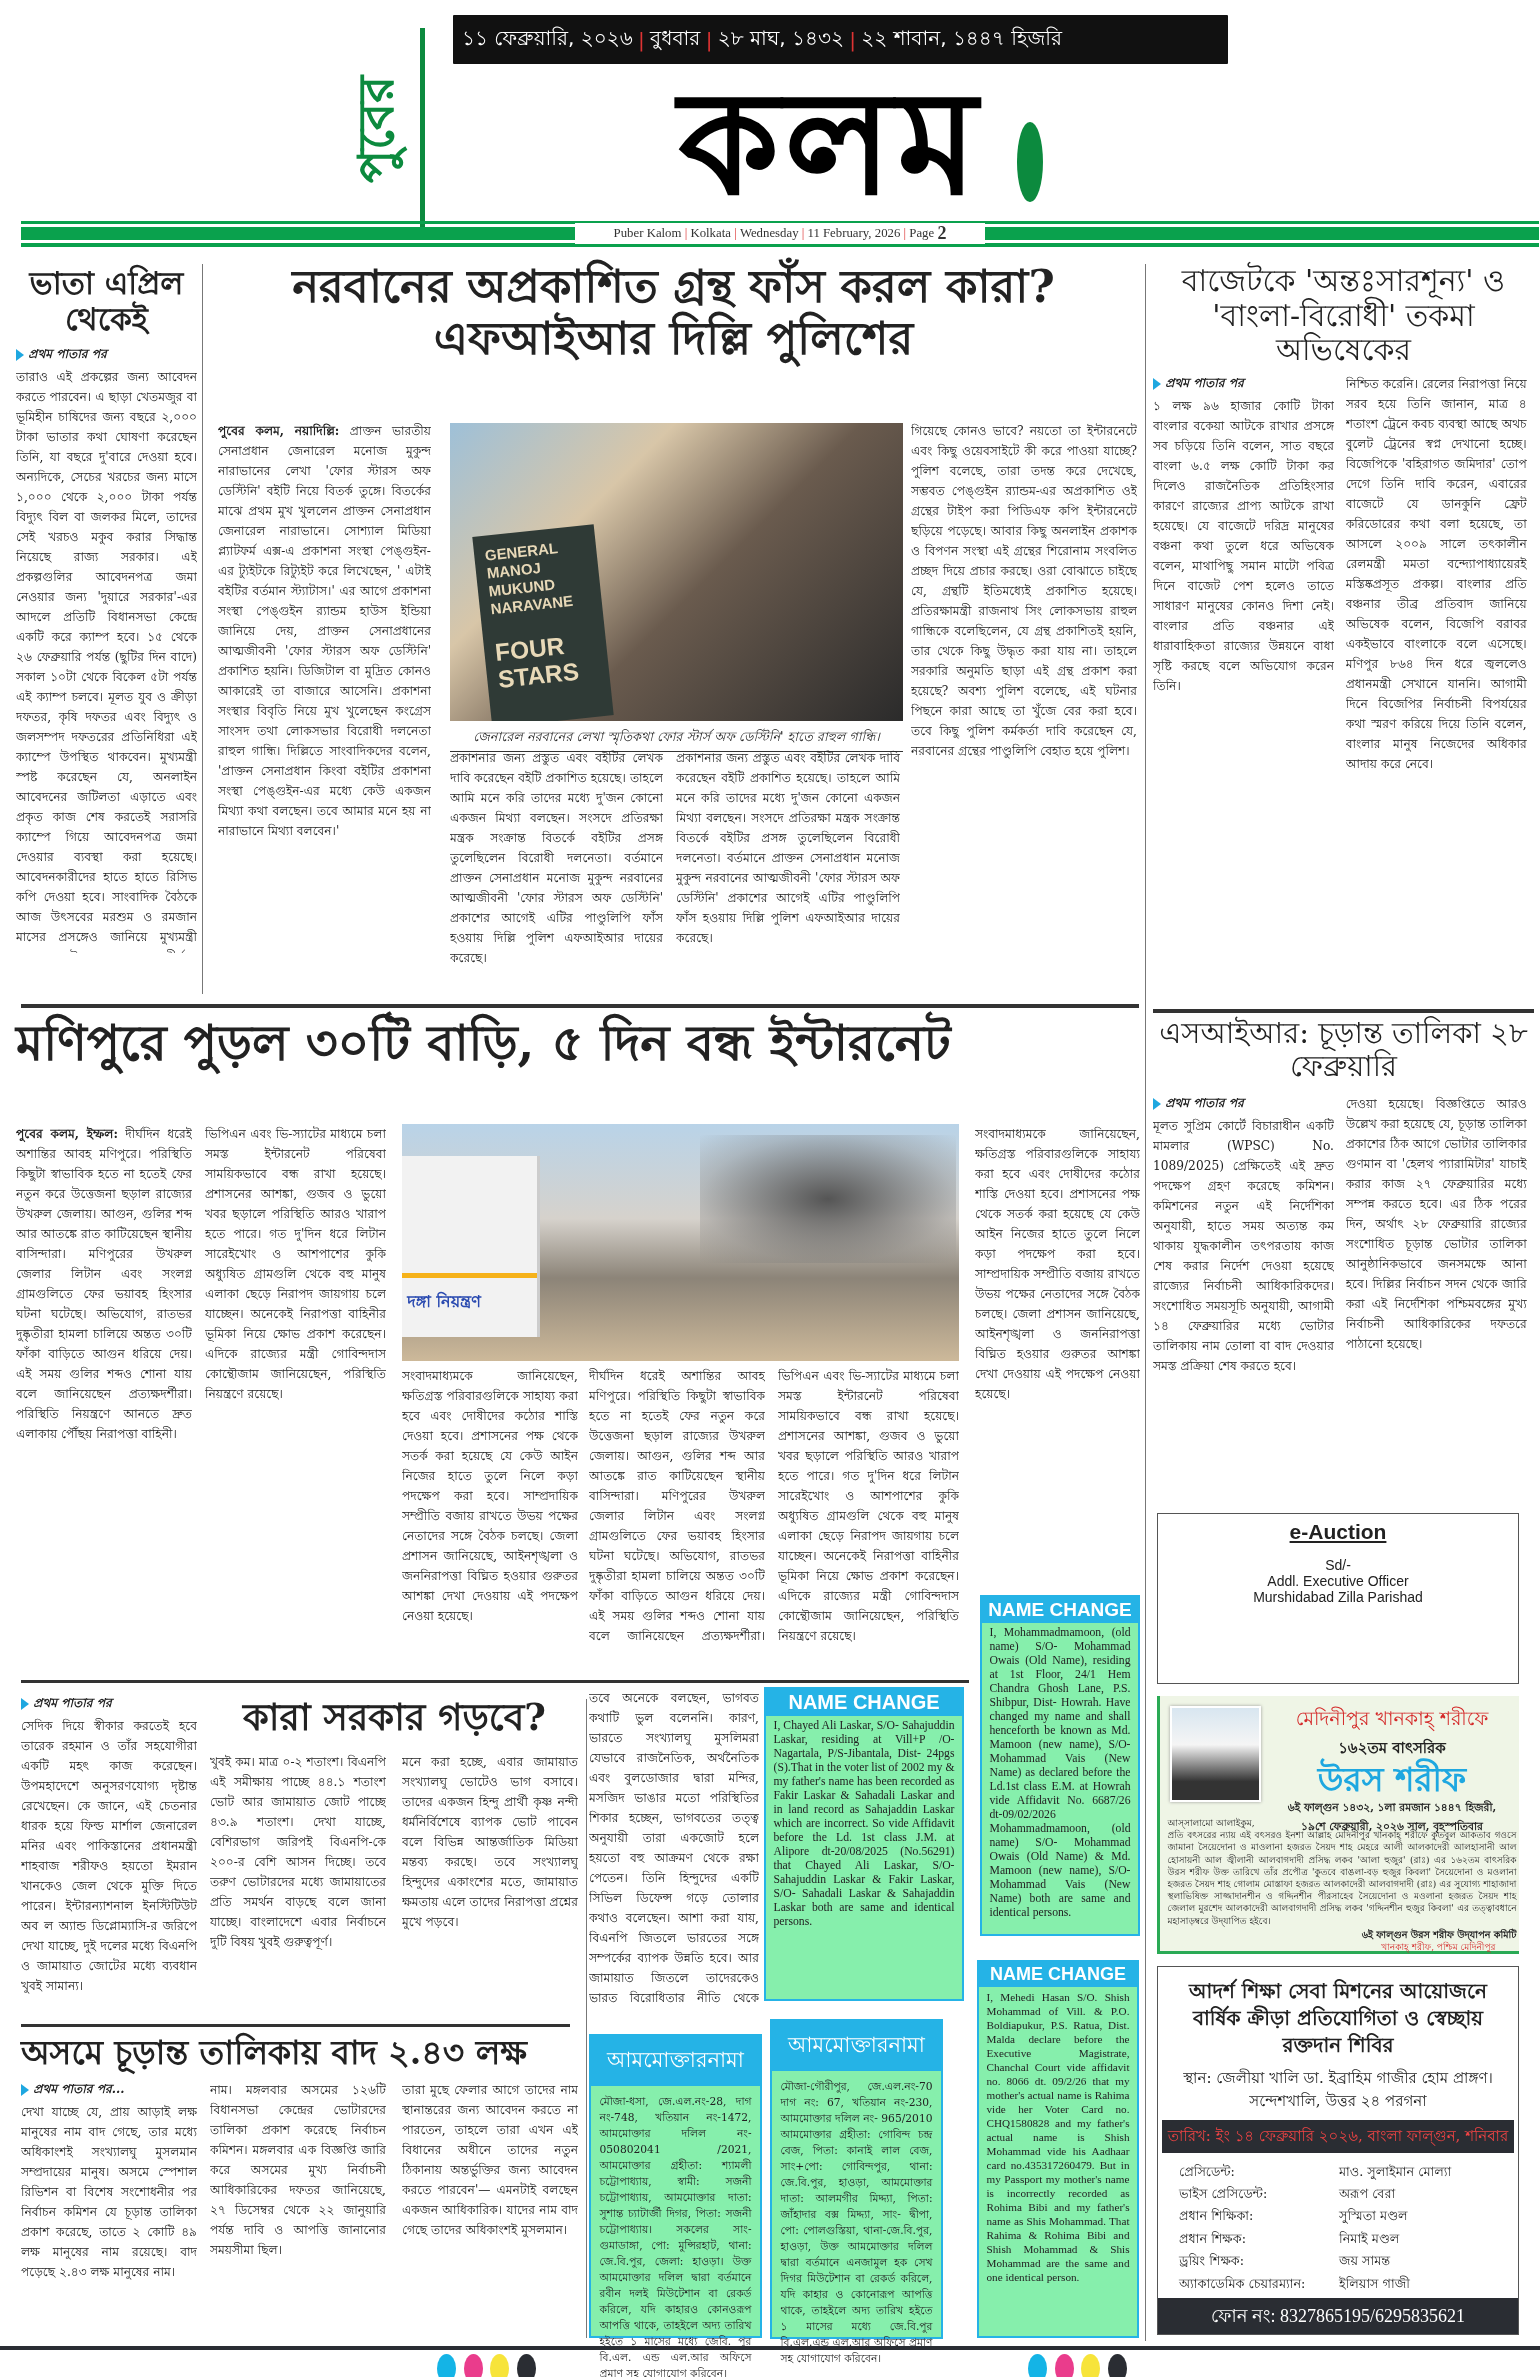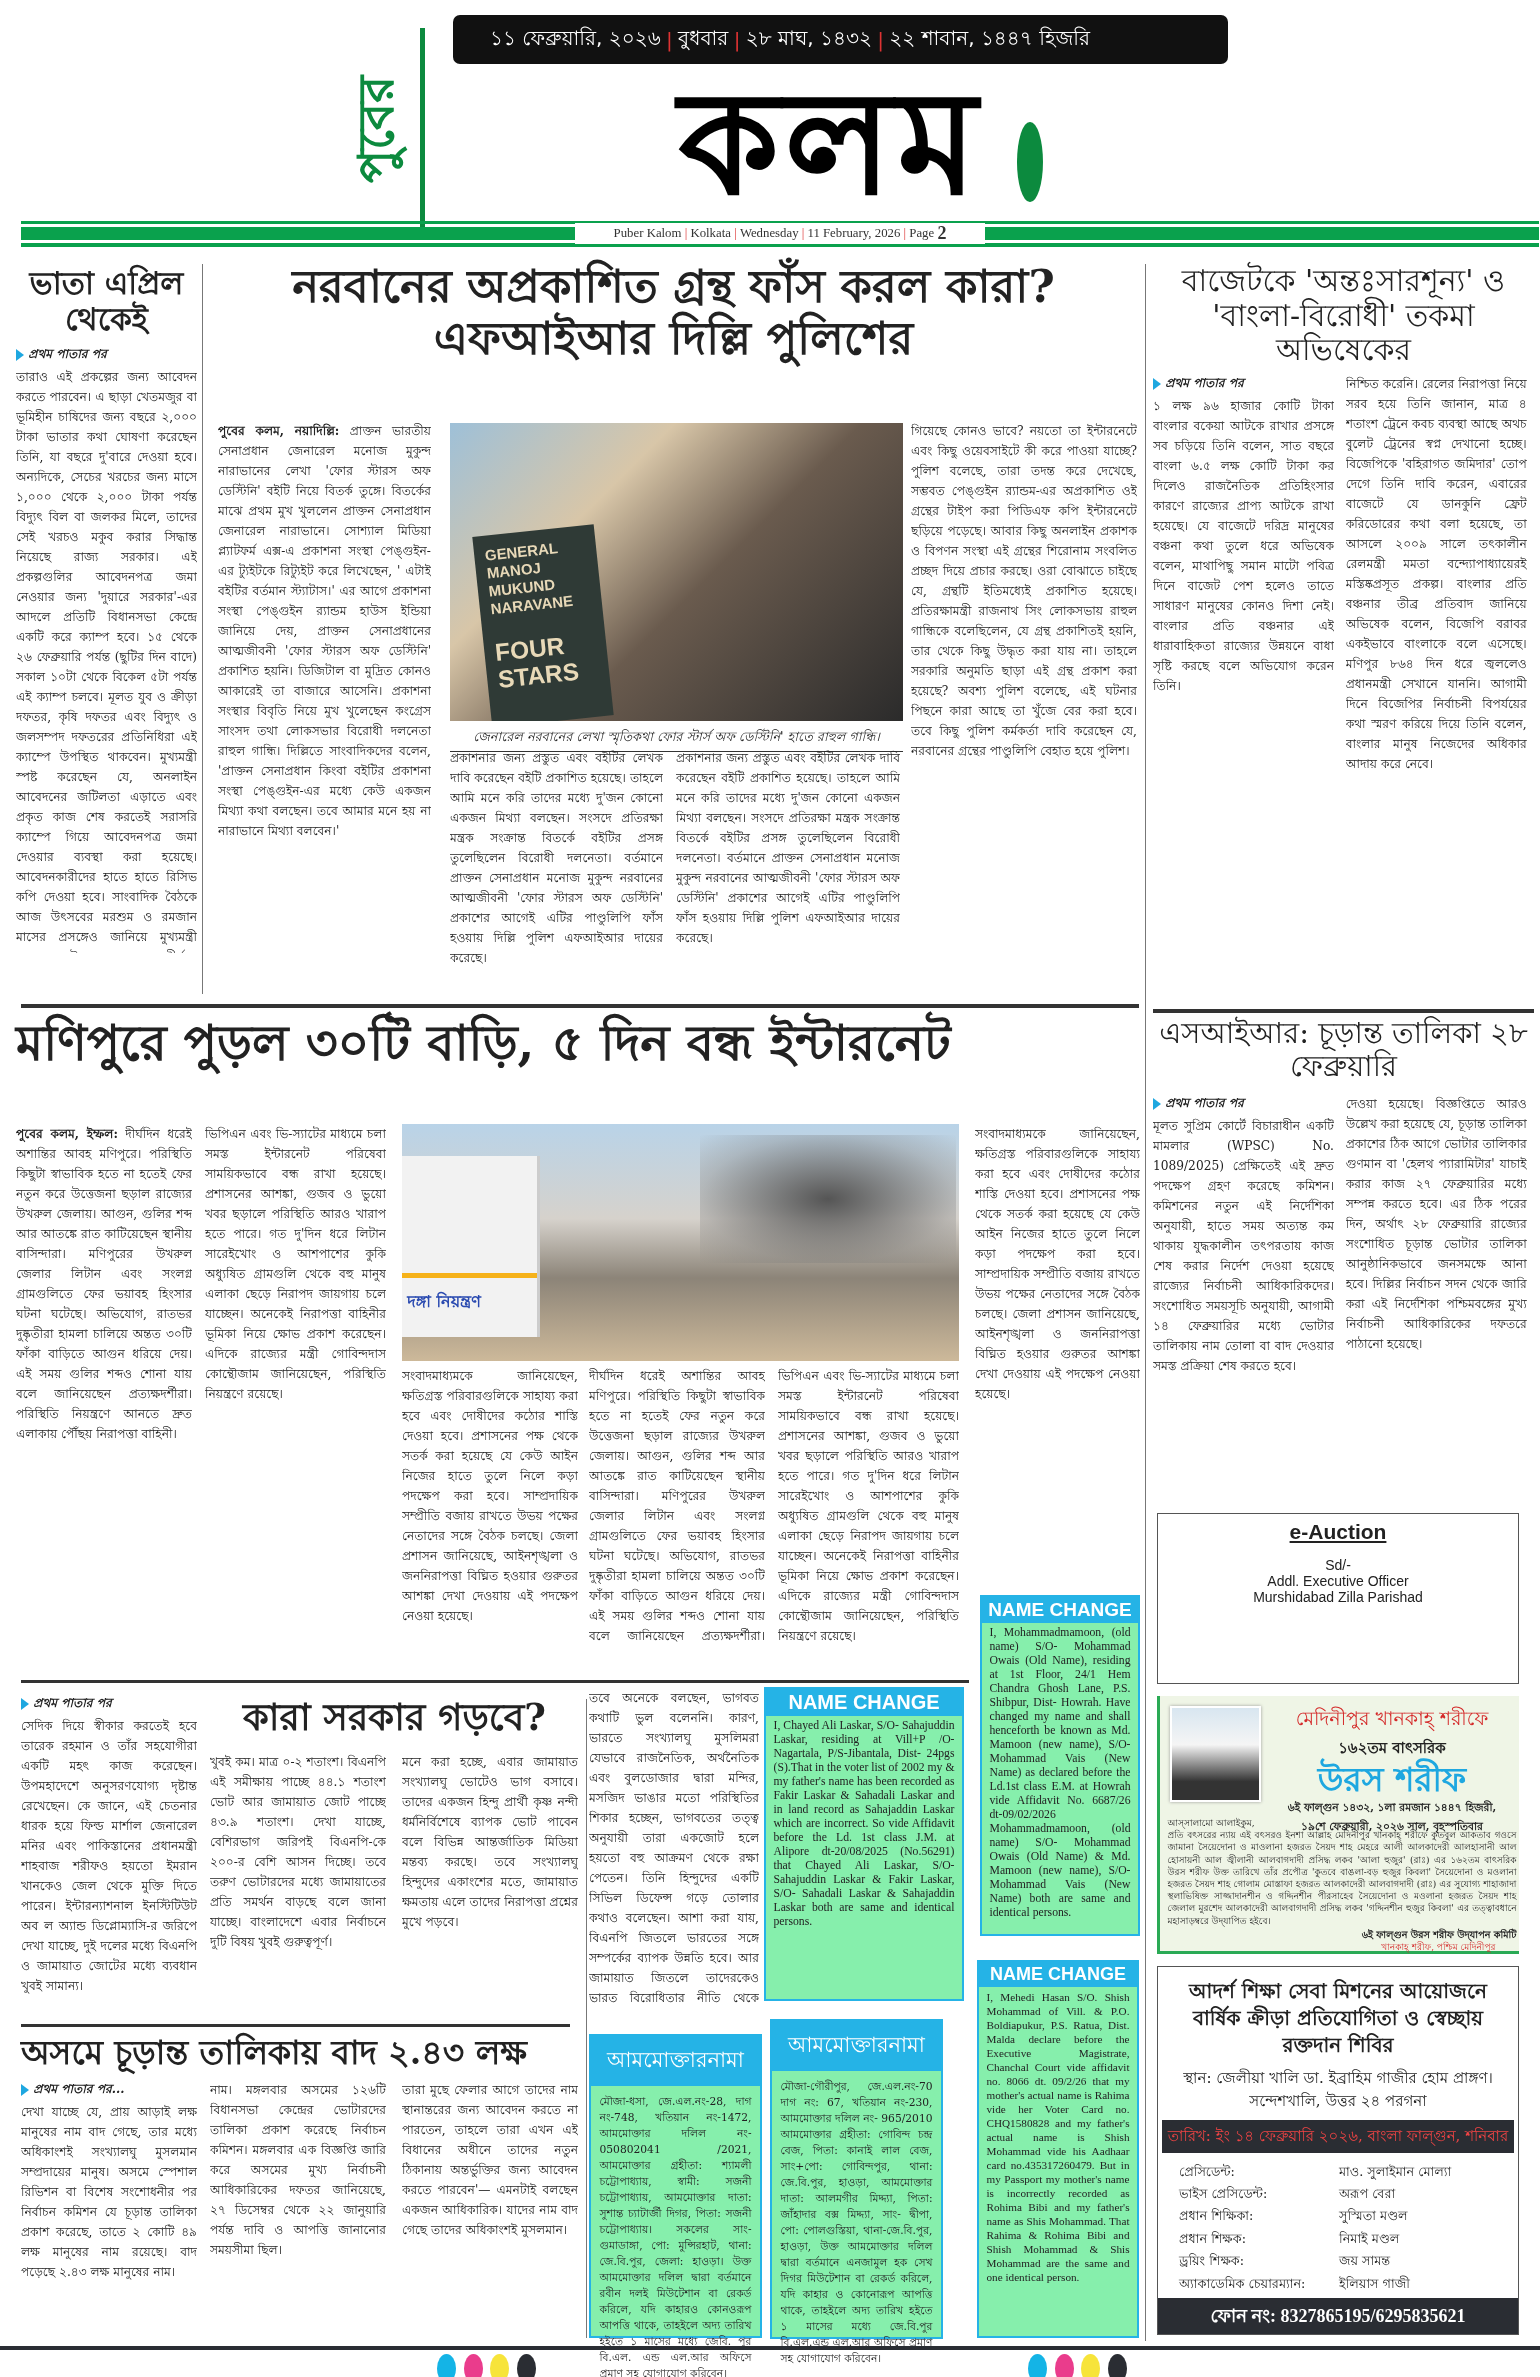--- a/index.html
+++ b/index.html
@@ -1,21 +1,21 @@
 <!DOCTYPE html>
 <html style="font-size:8.5px"><head>
 <meta charset="utf-8">
 <style>
 *{box-sizing:border-box;margin:0;padding:0}
 html,body{width:1540px;height:2377px;background:#fff;overflow:hidden}
 body{font-family:"DejaVu Serif",serif;color:#222;position:relative}
 .abs{position:absolute}
 .masthead{left:0;top:0;width:1540px;height:250px}
 .logo-pub{left:334px;top:28px;width:91px;height:202px;display:flex;align-items:center;justify-content:center;writing-mode:vertical-rl;transform:rotate(180deg);color:#0c8a3e;font-weight:bold;font-size:49px;font-family:"DejaVu Sans",sans-serif;border-left:5.3px solid #0c8a3e}
-.datebar{left:453px;top:15px;width:775px;height:49px;background:#111;border-radius:7px;color:#fff;font-size:20px;display:flex;align-items:center;padding-left:37px;font-family:"DejaVu Sans",sans-serif}
+.datebar{left:453px;top:15px;width:775px;height:49px;background:#111;border-radius:1px;color:#fff;font-size:20px;display:flex;align-items:center;padding-left:9px;font-family:"DejaVu Sans",sans-serif}
 .datebar .sep{color:#d33;margin:0 5.3px}
 .logo-kalom{left:447px;top:63px;width:767px;height:160px;font-size:144px;line-height:160px;font-weight:bold;font-family:"DejaVu Sans",sans-serif;color:#000;letter-spacing:5.3px;text-align:center}
 .logo-dot{left:1017px;top:122px;width:25.6px;height:80px;border-radius:50%;background:#0c8a3e}
 .greenbar{left:21px;top:221px;width:1518px;height:25.6px}
 .greenbar .l1{position:absolute;left:0;top:0;width:100%;height:3.2px;background:#0aa14d}
 .greenbar .l2{position:absolute;left:0;top:6.4px;width:100%;height:12.8px;background:#0aa14d}
 .greenbar .l3{position:absolute;left:0;top:22.4px;width:100%;height:3.2px;background:#0aa14d}
 .strap{left:575px;top:223px;width:410px;height:21px;background:#fff;font-family:"Liberation Serif",serif;font-size:12.8px;display:flex;align-items:center;justify-content:center;color:#333}
 .strap span.sep{color:#d33;margin:0 3.2px}
 .strap b{font-size:18px}
@@ -200,21 +200,21 @@
       </div>
     <div style="display:flex">
         <span style="width:160px">ড্রয়িং শিক্ষক:</span>
         <span>জয় সামন্ত</span>
       </div>
     <div style="display:flex">
         <span style="width:160px">অ্যাকাডেমিক চেয়ারম্যান:</span>
         <span>ইলিয়াস গাজী</span>
       </div>
   </div>
-  <div class="abs" style="left:0;bottom:0;width:100%;height:36px;background:#2a2d33;color:#fff;font-size:18px;font-weight:bold;text-align:center;line-height:36px;font-family:'Liberation Serif',serif">ফোন নং: 8327865195/6295835621</div>
+  <div class="abs" style="left:0;bottom:0;width:100%;height:36px;background:#2a2d33;color:#fff;font-size:18px;font-weight:normal;text-align:center;line-height:36px;font-family:'Liberation Serif',serif">ফোন নং: 8327865195/6295835621</div>
 </div>
 
 <div class="abs hline" style="left:21px;top:1680px;width:948px;height:3.2px"></div>
 
 <div class="abs" style="left:21px;top:1694px;width:176px">
   <div class="kicker">
       <span class="arrow"></span>
       <span>প্রথম পাতার পর</span>
     </div>
   <div class="body-text" style="height:309px">সেদিক দিয়ে স্বীকার করতেই হবে তারেক রহমান ও তাঁর সহযোগীরা একটি মহৎ কাজ করেছেন। উপমহাদেশে অনুসরণযোগ্য দৃষ্টান্ত রেখেছেন। কে জানে, এই চেতনার ধারক হয়ে ফিল্ড মার্শাল জেনারেল মনির এবং পাকিস্তানের প্রধানমন্ত্রী শাহবাজ শরীফও হয়তো ইমরান খানকেও জেল থেকে মুক্তি দিতে পারেন। ইন্টারন্যাশনাল ইনস্টিটিউট অব ল অ্যান্ড ডিপ্লোম্যাসি-র জরিপে দেখা যাচ্ছে, দুই দলের মধ্যে বিএনপি ও জামায়াত জোটের মধ্যে ব্যবধান খুবই সামান্য।</div>

